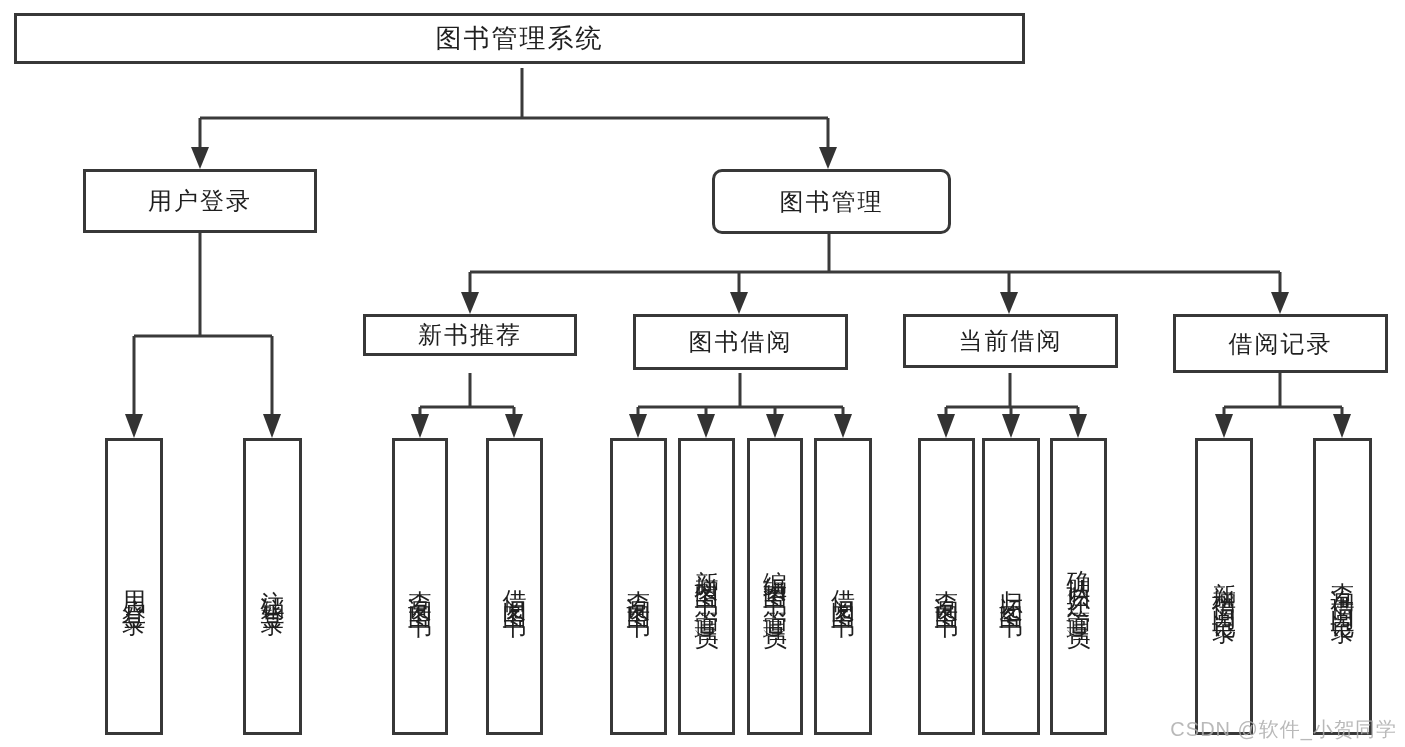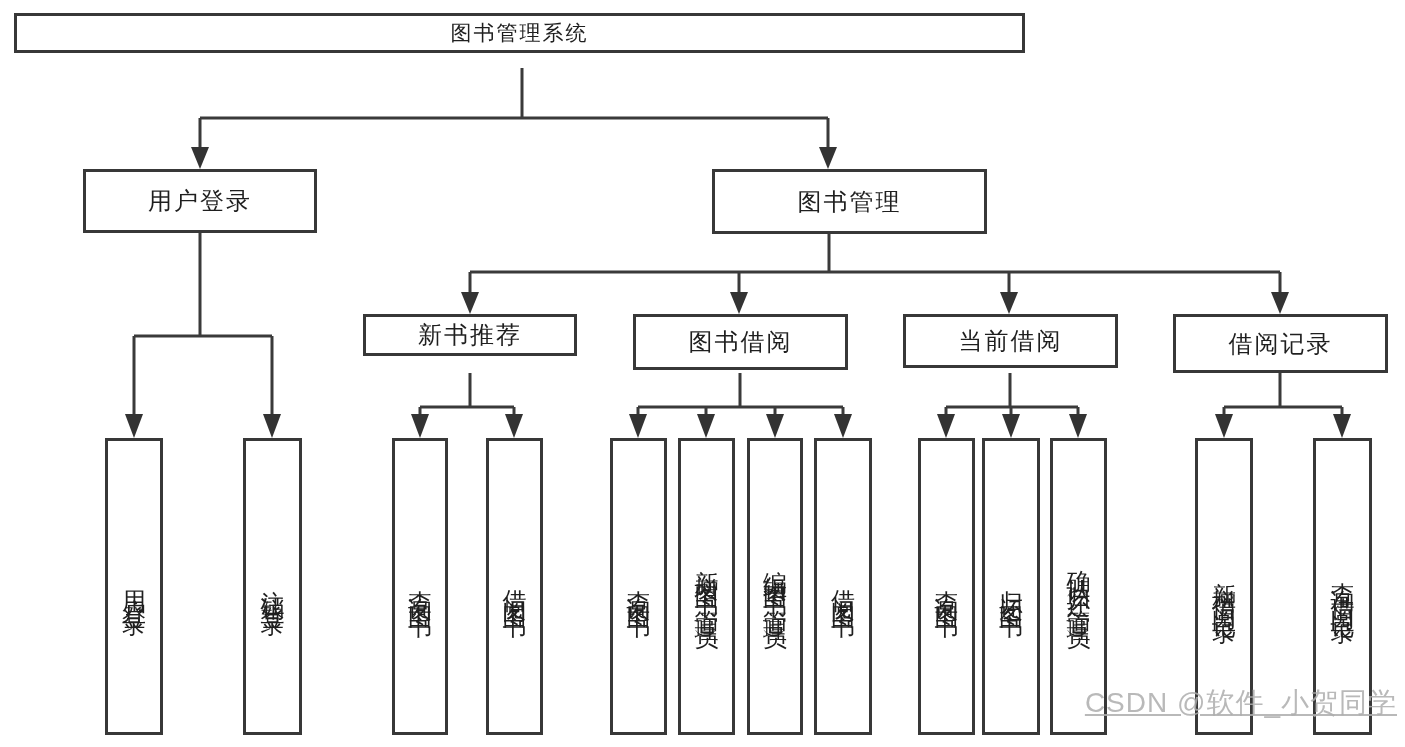--- a/index.html
+++ b/index.html
@@ -31,26 +31,25 @@
     writing-mode: vertical-rl;
     text-orientation: mixed;
     letter-spacing: 8px;
     line-height: 1;
     font-size: 24px;
     white-space: nowrap;
   }
   #watermark {
     position: absolute;
     right: 8px;
-    top: 684px;
-    font-size: 28px;
+    top: 716px;
+    font-size: 20px;
     color: rgba(173, 173, 173, 0.85);
     letter-spacing: 1px;
     z-index: 3;
-    text-decoration: underline;
   }
 </style>
 </head>
 <body>
 
 <div id="canvas">
 
   <svg id="wires" width="1405" height="747" viewBox="0 0 1405 747">
     <g stroke="#3a3a3a" stroke-width="3" fill="none">
 
@@ -91,24 +90,24 @@
 
       <polygon points="937,414 955,414 946,438"></polygon>
       <polygon points="1002,414 1020,414 1011,438"></polygon>
       <polygon points="1069,414 1087,414 1078,438"></polygon>
 
       <polygon points="1215,414 1233,414 1224,438"></polygon>
       <polygon points="1333,414 1351,414 1342,438"></polygon>
     </g>
   </svg>
 
-  <div class="node" style="left:14px; top:13px; width:1011px; height:40px; font-size:21px;">图书管理系统</div>
+  <div class="node" style="left:14px; top:13px; width:1011px; height:51px; font-size:26px;">图书管理系统</div>
 
   <div class="node" style="left:83px; top:169px; width:234px; height:64px;">用户登录</div>
-  <div class="node" style="left:712px; top:169px; width:275px; height:65px;">图书管理</div>
+  <div class="node" style="left:712px; top:169px; width:239px; height:65px;border-radius:10px;">图书管理</div>
 
   <div class="node" style="left:363px; top:314px; width:214px; height:42px;">新书推荐</div>
   <div class="node" style="left:633px; top:314px; width:215px; height:56px;">图书借阅</div>
   <div class="node" style="left:903px; top:314px; width:215px; height:54px;">当前借阅</div>
   <div class="node" style="left:1173px; top:314px; width:215px; height:59px;">借阅记录</div>
 
   <div class="node leaf" style="left:105px; width:58px;">
     <span class="vtext">用户登录</span>
   </div>
   <div class="node leaf" style="left:243px; width:59px;">

